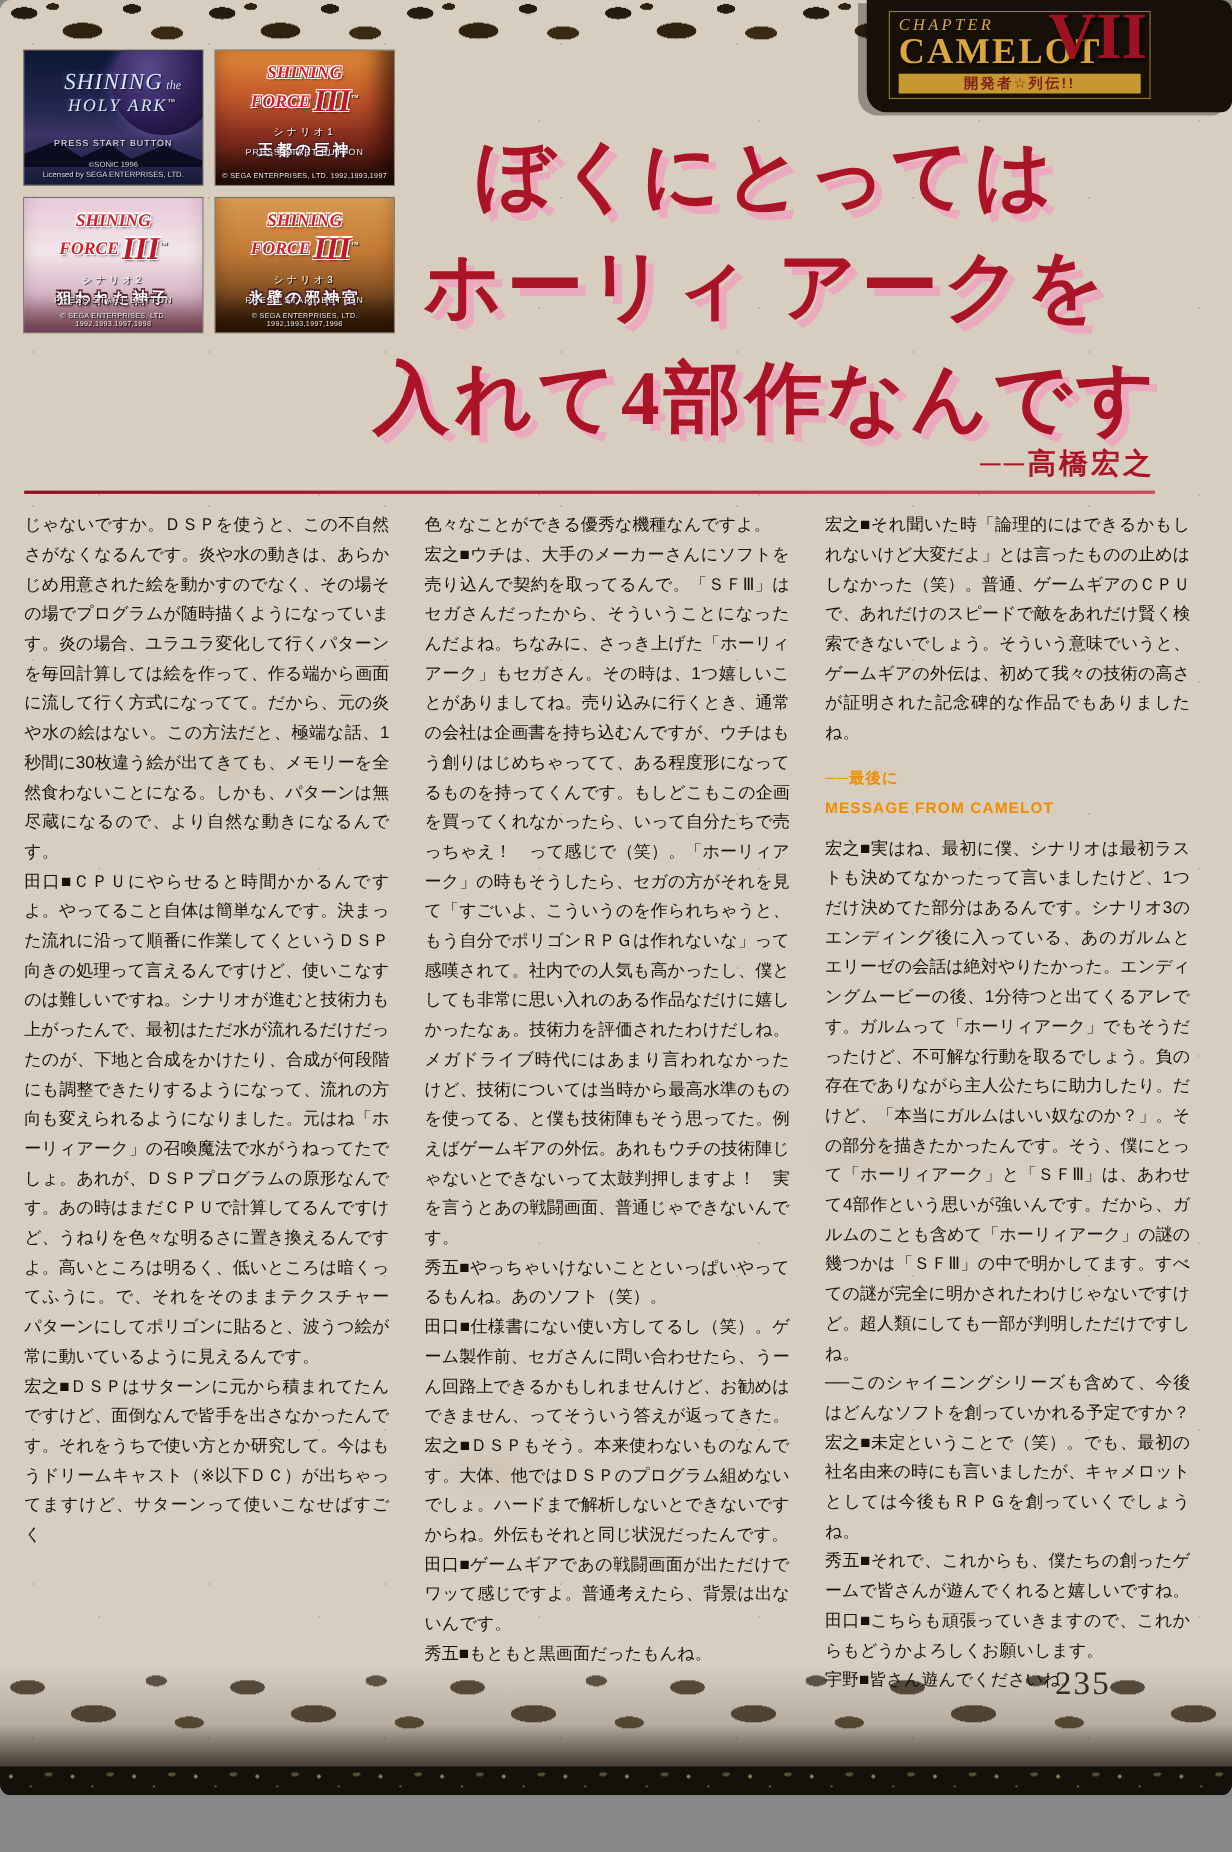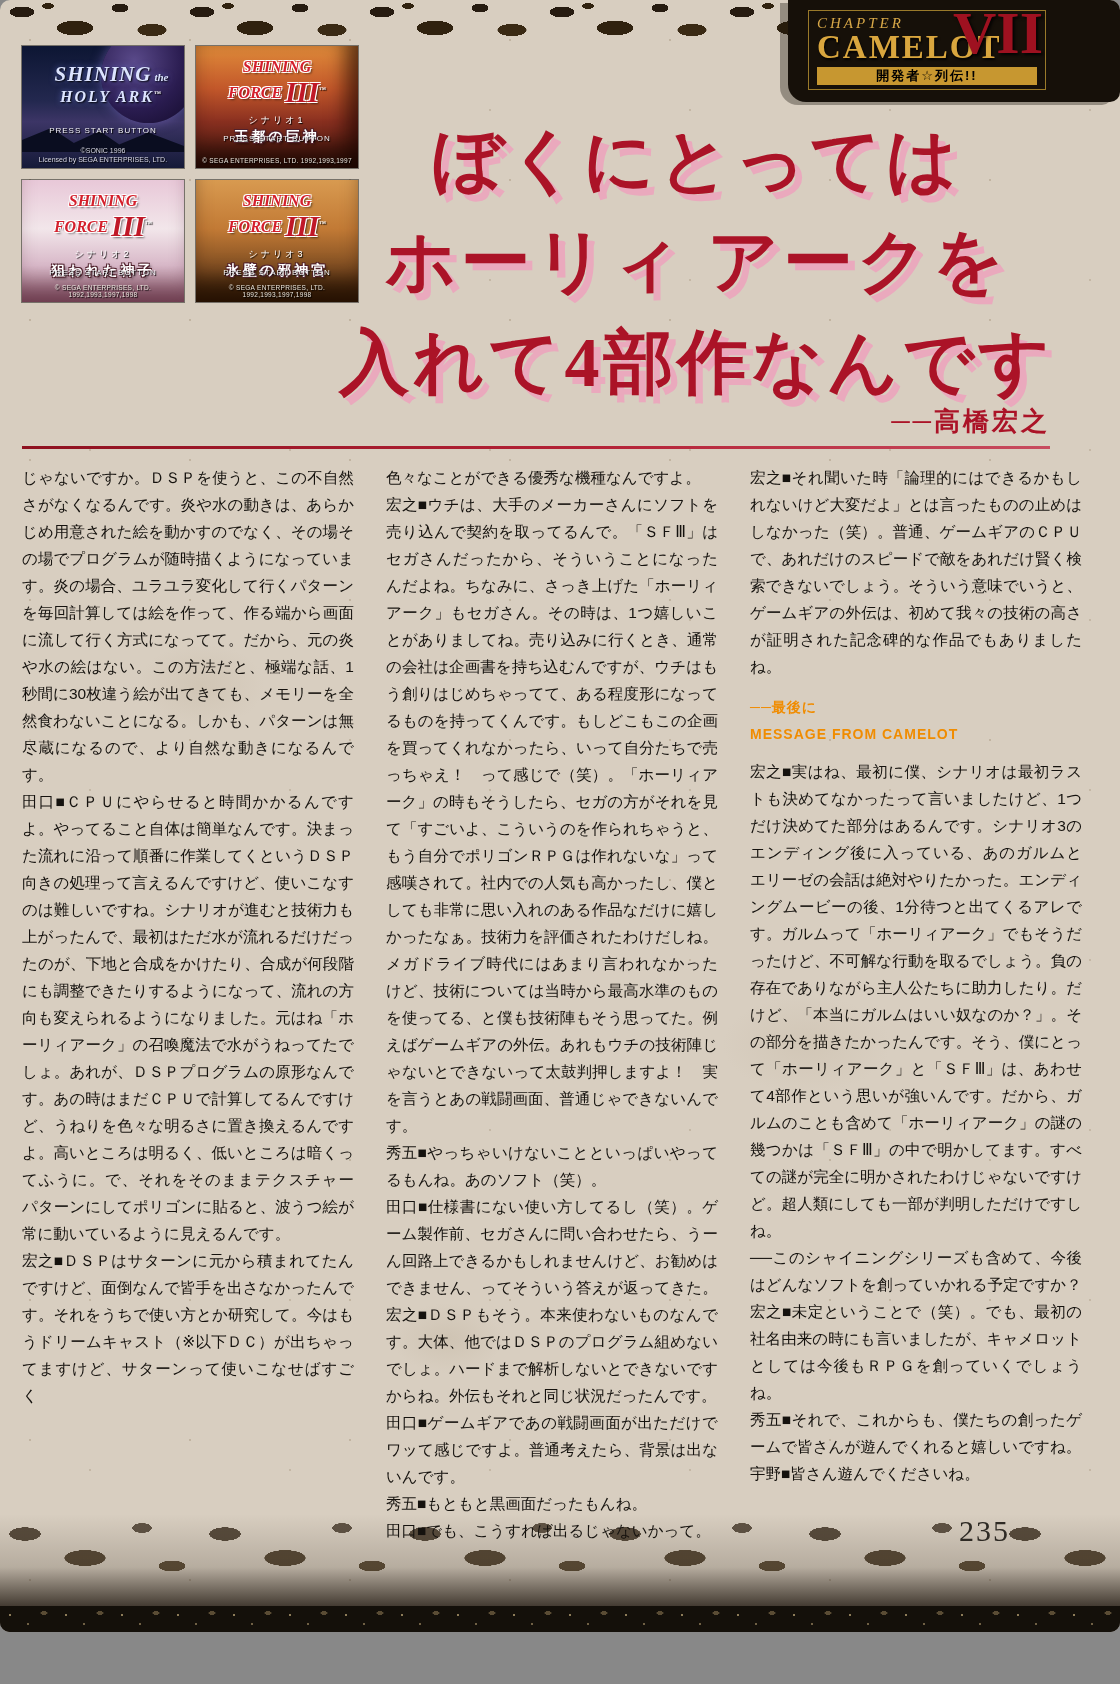--- a/index.html
+++ b/index.html
@@ -43,40 +43,40 @@
   .badge-backdrop{position:absolute;top:0;right:0;width:332px;height:102px;z-index:2;
     background:#161009;border-radius:0 0 10px 18px;box-shadow:-8px 3px 0 rgba(22,16,9,.35);}
   .badge{position:absolute;top:10px;right:74px;width:238px;height:80px;z-index:3;
     border:1px solid #9a7a2a;padding:4px 8px;box-sizing:border-box;}
   .badge-chapter{font-family:"Liberation Serif","DejaVu Serif",serif;font-style:italic;
     color:#d8a848;font-size:15px;letter-spacing:3px;line-height:16px;}
   .badge-vii{position:absolute;top:-8px;right:2px;font-family:"Liberation Serif","DejaVu Serif",serif;
     font-weight:bold;font-size:60px;color:#9e1120;line-height:1;text-shadow:2px 2px 3px rgba(0,0,0,.85);}
   .badge-name{font-family:"Liberation Serif","DejaVu Serif",serif;font-weight:bold;color:#d9a63e;
     font-size:33px;letter-spacing:2px;line-height:33px;text-shadow:1px 2px 2px rgba(0,0,0,.9);}
-  .badge-banner{margin-top:3px;background:#c79730;color:#000000;font-size:13px;font-weight:bold;
+  .badge-banner{margin-top:3px;background:#c79730;color:#7f1d1d;font-size:13px;font-weight:bold;
     text-align:center;letter-spacing:2px;line-height:18px;}
 
   
   .shot{position:absolute;width:162px;height:122px;overflow:hidden;z-index:2;
     box-shadow:0 0 0 1px rgba(0,0,0,.45);}
   .shot1{left:22px;top:46px;background:linear-gradient(180deg,#0d1633 0%,#23284f 45%,#3c3566 62%,#151a38 100%);}
   .shot2{left:196px;top:46px;background:linear-gradient(180deg,#e08b3a 0%,#c2572a 35%,#8a3020 62%,#47180f 100%);
     box-shadow:0 0 0 1px rgba(0,0,0,.45), inset 0 -30px 25px -10px rgba(20,5,0,.75), inset -22px 0 18px -8px rgba(30,8,0,.55);}
   .shot3{left:22px;top:180px;background:linear-gradient(180deg,#e8c8d8 0%,#f2e6ea 40%,#d8b8c8 70%,#8a5a6a 100%);
     box-shadow:0 0 0 1px rgba(0,0,0,.45), inset 0 -24px 20px -8px rgba(90,40,60,.55);}
   .shot4{left:196px;top:180px;background:linear-gradient(180deg,#d89a50 0%,#c27a35 40%,#7a4a20 75%,#3a2208 100%);
     box-shadow:0 0 0 1px rgba(0,0,0,.45), inset 0 -30px 22px -8px rgba(30,12,2,.7);}
   .s1-planet{position:absolute;top:-18px;right:-12px;width:95px;height:95px;border-radius:50%;
     background:radial-gradient(circle at 35% 35%, #5a4a8a 0%, #2a1c50 55%, #120a28 100%);
     box-shadow:0 0 12px rgba(140,120,220,.5);}
   .s1-mountains{position:absolute;bottom:16px;left:0;width:100%;height:30px;background:#0a0d20;
     clip-path:polygon(0 100%,0 60%,18% 20%,32% 70%,48% 30%,60% 75%,78% 35%,100% 80%,100% 100%);}
   .s1-logo{position:absolute;top:16px;left:17px;right:0;text-align:center;z-index:2;
-    font-family:"Liberation Serif","DejaVu Serif",serif;font-style:italic;font-weight:bold;color:#dce4ff;
+    font-family:"Liberation Serif","DejaVu Serif",serif;font-style:italic;font-weight:normal;color:#dce4ff;
     text-shadow:1px 1px 2px #000, 0 0 6px rgba(120,140,255,.6);}
   .s1-shining{font-size:21px;letter-spacing:1px;}
   .s1-the{font-size:11px;margin-left:3px;}
   .s1-holyark{display:block;font-size:16px;letter-spacing:2px;margin-top:1px;}
   .s1-copy{position:absolute;bottom:4px;left:0;right:0;text-align:center;color:#d8d8e4;
     font-size:7px;line-height:9px;z-index:2;text-shadow:1px 1px 1px #000;}
   .shot-press{position:absolute;left:0;right:0;text-align:center;color:#f0f0f4;font-size:8px;
     letter-spacing:1px;z-index:2;text-shadow:1px 1px 1px #000;}
   .s1-press{top:80px;}
   .sf-press{top:88px;}
@@ -191,28 +191,28 @@
       <p class="body-para">宏之■ＤＳＰはサターンに元から積まれてたんですけど、面倒なんで皆手を出さなかったんです。それをうちで使い方とか研究して。今はもうドリームキャスト（※以下ＤＣ）が出ちゃってますけど、サターンって使いこなせばすごく</p>
     </div>
   <div class="col col-2">
       <p class="body-para">色々なことができる優秀な機種なんですよ。</p>
       <p class="body-para">宏之■ウチは、大手のメーカーさんにソフトを売り込んで契約を取ってるんで。「ＳＦⅢ」はセガさんだったから、そういうことになったんだよね。ちなみに、さっき上げた「ホーリィアーク」もセガさん。その時は、1つ嬉しいことがありましてね。売り込みに行くとき、通常の会社は企画書を持ち込むんですが、ウチはもう創りはじめちゃってて、ある程度形になってるものを持ってくんです。もしどこもこの企画を買ってくれなかったら、いって自分たちで売っちゃえ！　って感じで（笑）。「ホーリィアーク」の時もそうしたら、セガの方がそれを見て「すごいよ、こういうのを作られちゃうと、もう自分でポリゴンＲＰＧは作れないな」って感嘆されて。社内での人気も高かったし、僕としても非常に思い入れのある作品なだけに嬉しかったなぁ。技術力を評価されたわけだしね。メガドライブ時代にはあまり言われなかったけど、技術については当時から最高水準のものを使ってる、と僕も技術陣もそう思ってた。例えばゲームギアの外伝。あれもウチの技術陣じゃないとできないって太鼓判押しますよ！　実を言うとあの戦闘画面、普通じゃできないんです。</p>
       <p class="body-para">秀五■やっちゃいけないことといっぱいやってるもんね。あのソフト（笑）。</p>
       <p class="body-para">田口■仕様書にない使い方してるし（笑）。ゲーム製作前、セガさんに問い合わせたら、うーん回路上できるかもしれませんけど、お勧めはできません、ってそういう答えが返ってきた。</p>
       <p class="body-para">宏之■ＤＳＰもそう。本来使わないものなんです。大体、他ではＤＳＰのプログラム組めないでしょ。ハードまで解析しないとできないですからね。外伝もそれと同じ状況だったんです。</p>
       <p class="body-para">田口■ゲームギアであの戦闘画面が出ただけでワッて感じですよ。普通考えたら、背景は出ないんです。</p>
       <p class="body-para">秀五■もともと黒画面だったもんね。</p>
-      <p class="body-para">田口■でも、こうすれば出るじゃないかって。</p>
     </div>
   <div class="col col-3">
       <p class="body-para">宏之■それ聞いた時「論理的にはできるかもしれないけど大変だよ」とは言ったものの止めはしなかった（笑）。普通、ゲームギアのＣＰＵで、あれだけのスピードで敵をあれだけ賢く検索できないでしょう。そういう意味でいうと、ゲームギアの外伝は、初めて我々の技術の高さが証明された記念碑的な作品でもありましたね。</p>
       <p class="col-heading">──最後に</p>
       <p class="col-heading">MESSAGE FROM CAMELOT</p>
       <p class="body-para">宏之■実はね、最初に僕、シナリオは最初ラストも決めてなかったって言いましたけど、1つだけ決めてた部分はあるんです。シナリオ3のエンディング後に入っている、あのガルムとエリーゼの会話は絶対やりたかった。エンディングムービーの後、1分待つと出てくるアレです。ガルムって「ホーリィアーク」でもそうだったけど、不可解な行動を取るでしょう。負の存在でありながら主人公たちに助力したり。だけど、「本当にガルムはいい奴なのか？」。その部分を描きたかったんです。そう、僕にとって「ホーリィアーク」と「ＳＦⅢ」は、あわせて4部作という思いが強いんです。だから、ガルムのことも含めて「ホーリィアーク」の謎の幾つかは「ＳＦⅢ」の中で明かしてます。すべての謎が完全に明かされたわけじゃないですけど。超人類にしても一部が判明しただけですしね。</p>
       <p class="body-para">──このシャイニングシリーズも含めて、今後はどんなソフトを創っていかれる予定ですか？</p>
       <p class="body-para">宏之■未定ということで（笑）。でも、最初の社名由来の時にも言いましたが、キャメロットとしては今後もＲＰＧを創っていくでしょうね。</p>
       <p class="body-para">秀五■それで、これからも、僕たちの創ったゲームで皆さんが遊んでくれると嬉しいですね。</p>
+      <p class="body-para">田口■こちらも頑張っていきますので、これからもどうかよろしくお願いします。</p>
       <p class="body-para">宇野■皆さん遊んでくださいね。</p>
     </div>
 
   <div class="page-number">235</div>
 
 </div>
 
 </body></html>

